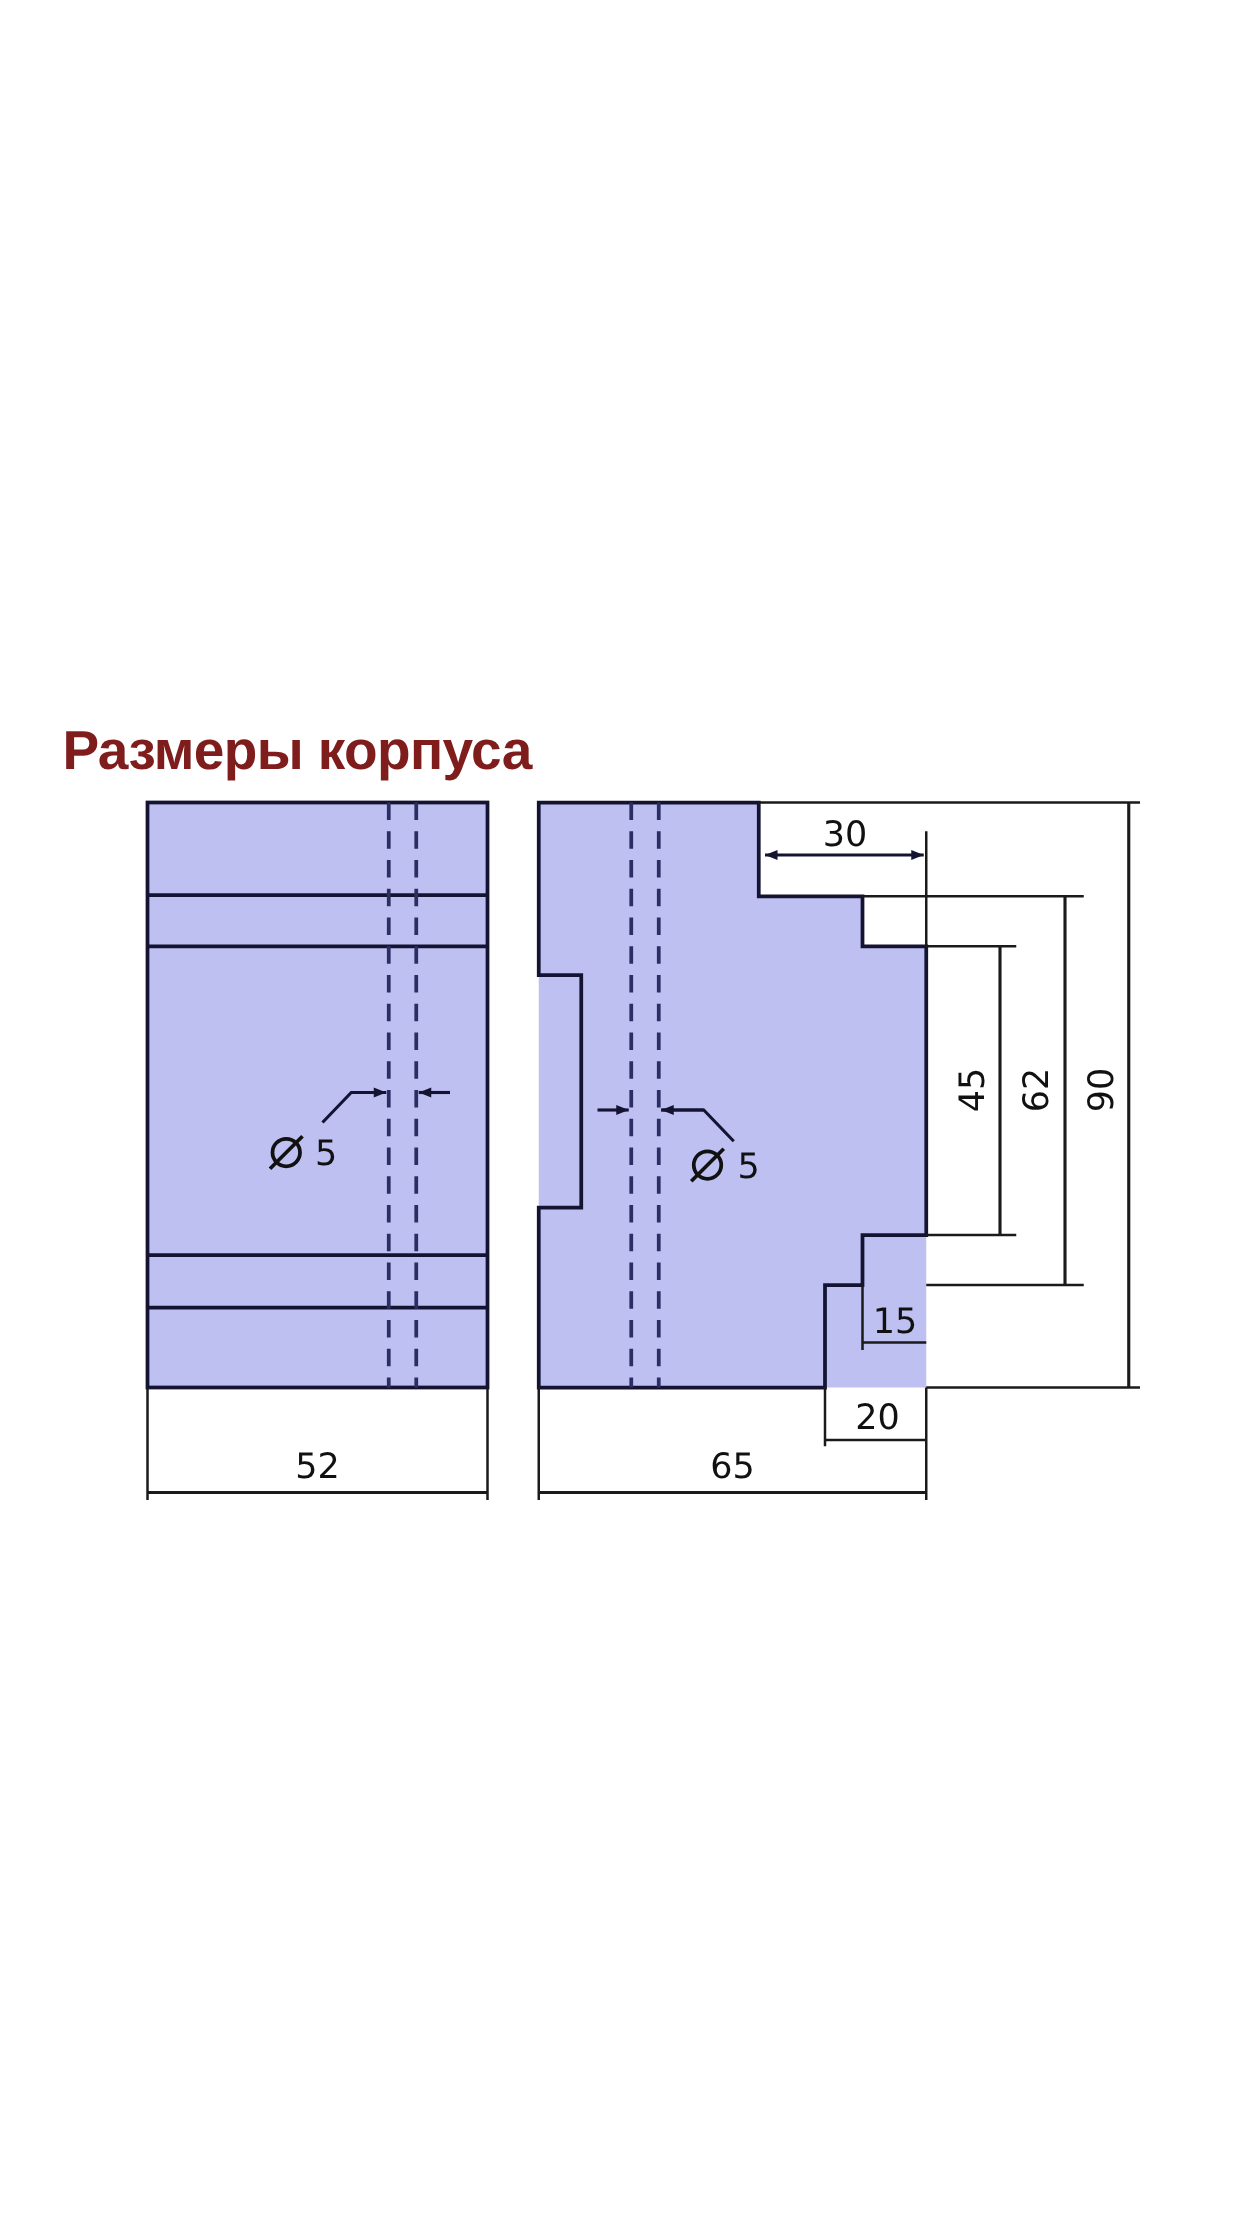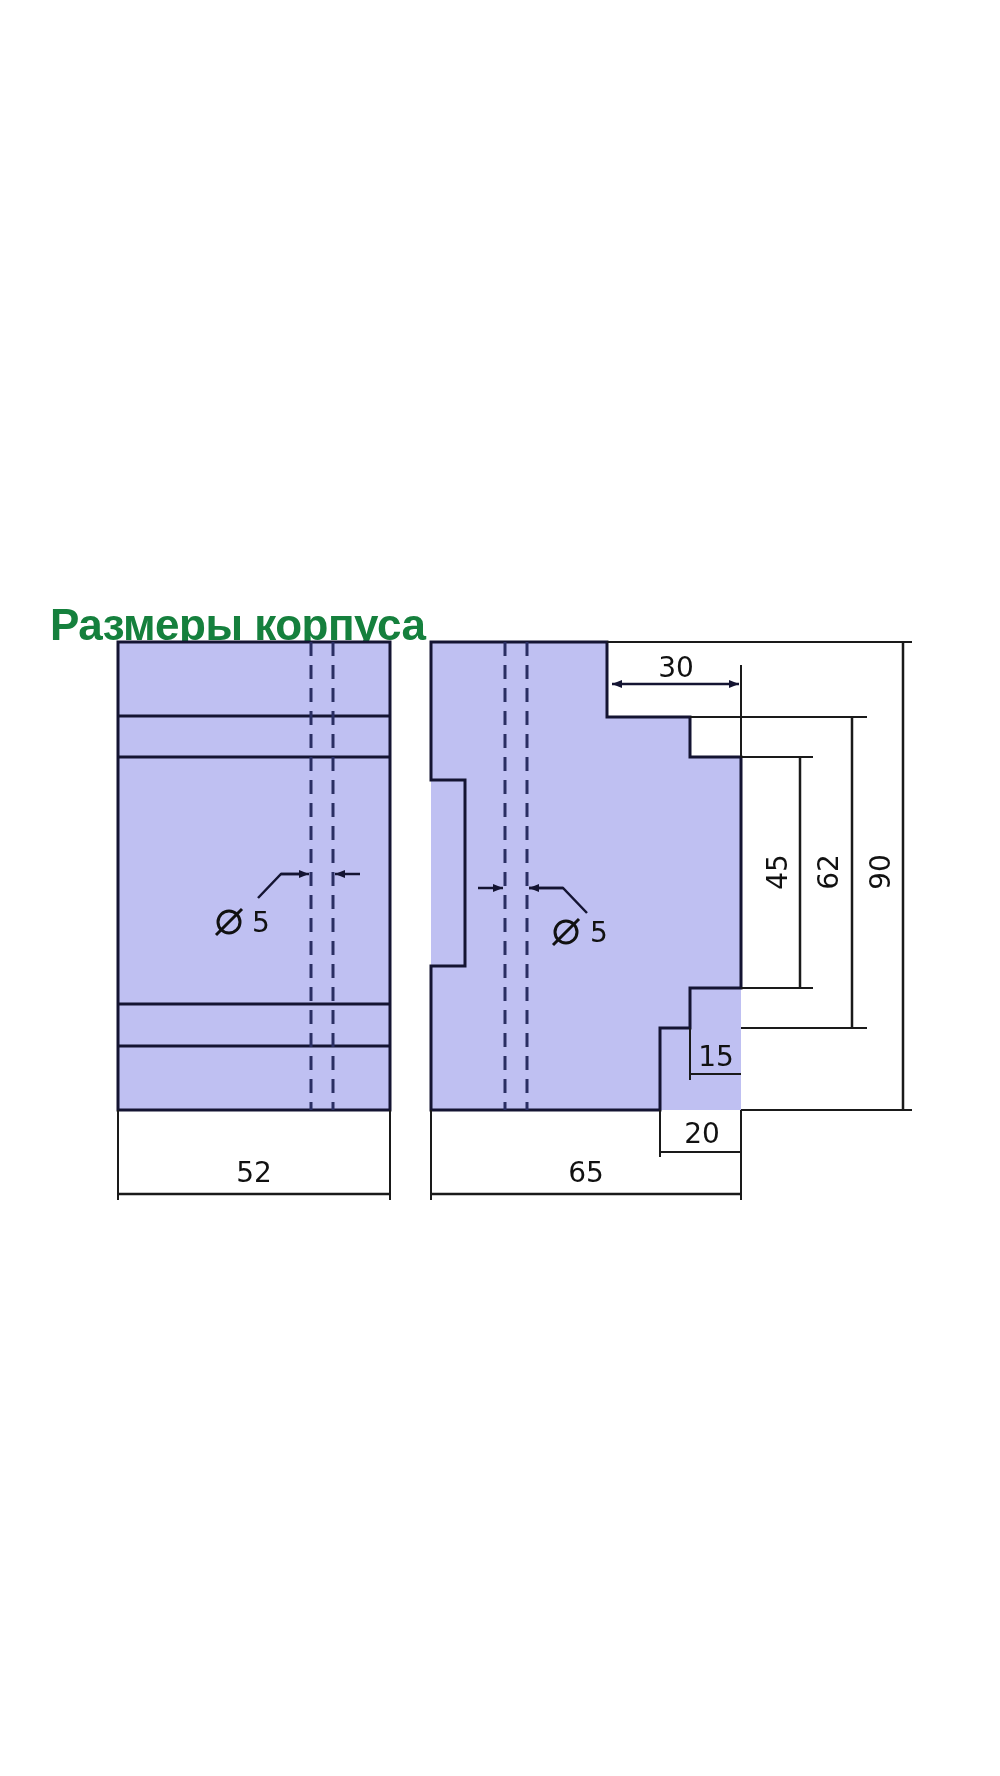--- a/index.html
+++ b/index.html
@@ -1,20 +1,20 @@
 <!DOCTYPE html>
 <html><head>
 <meta charset="utf-8">
 <style>
   html, body { margin: 0; padding: 0; background: #ffffff; }
   body { width: 1000px; height: 1776px; position: relative; overflow: hidden; font-family: "Liberation Sans", "DejaVu Sans", sans-serif; }
   .title {
-    position: absolute; left: 50px; top: 600px;
+    position: absolute; left: 50px; top: 576px;
     font-family: "Liberation Sans", sans-serif; font-weight: bold;
-    font-size: 44px; color: #15803d; letter-spacing: -0.5px; margin: 0;
+    font-size: 44px; color: #7f1d1d; letter-spacing: -0.5px; margin: 0;
   }
   svg.drawing { position: absolute; left: 0; top: 0; }
   .dim-text { font-family: "DejaVu Sans", sans-serif; font-size: 28px; fill: #111; }
 </style>
 </head>
 <body>
 
 <h1 class="title">Размеры корпуса</h1>
 
 <svg class="drawing" width="1000" height="1776" viewBox="0 0 1000 1776">

